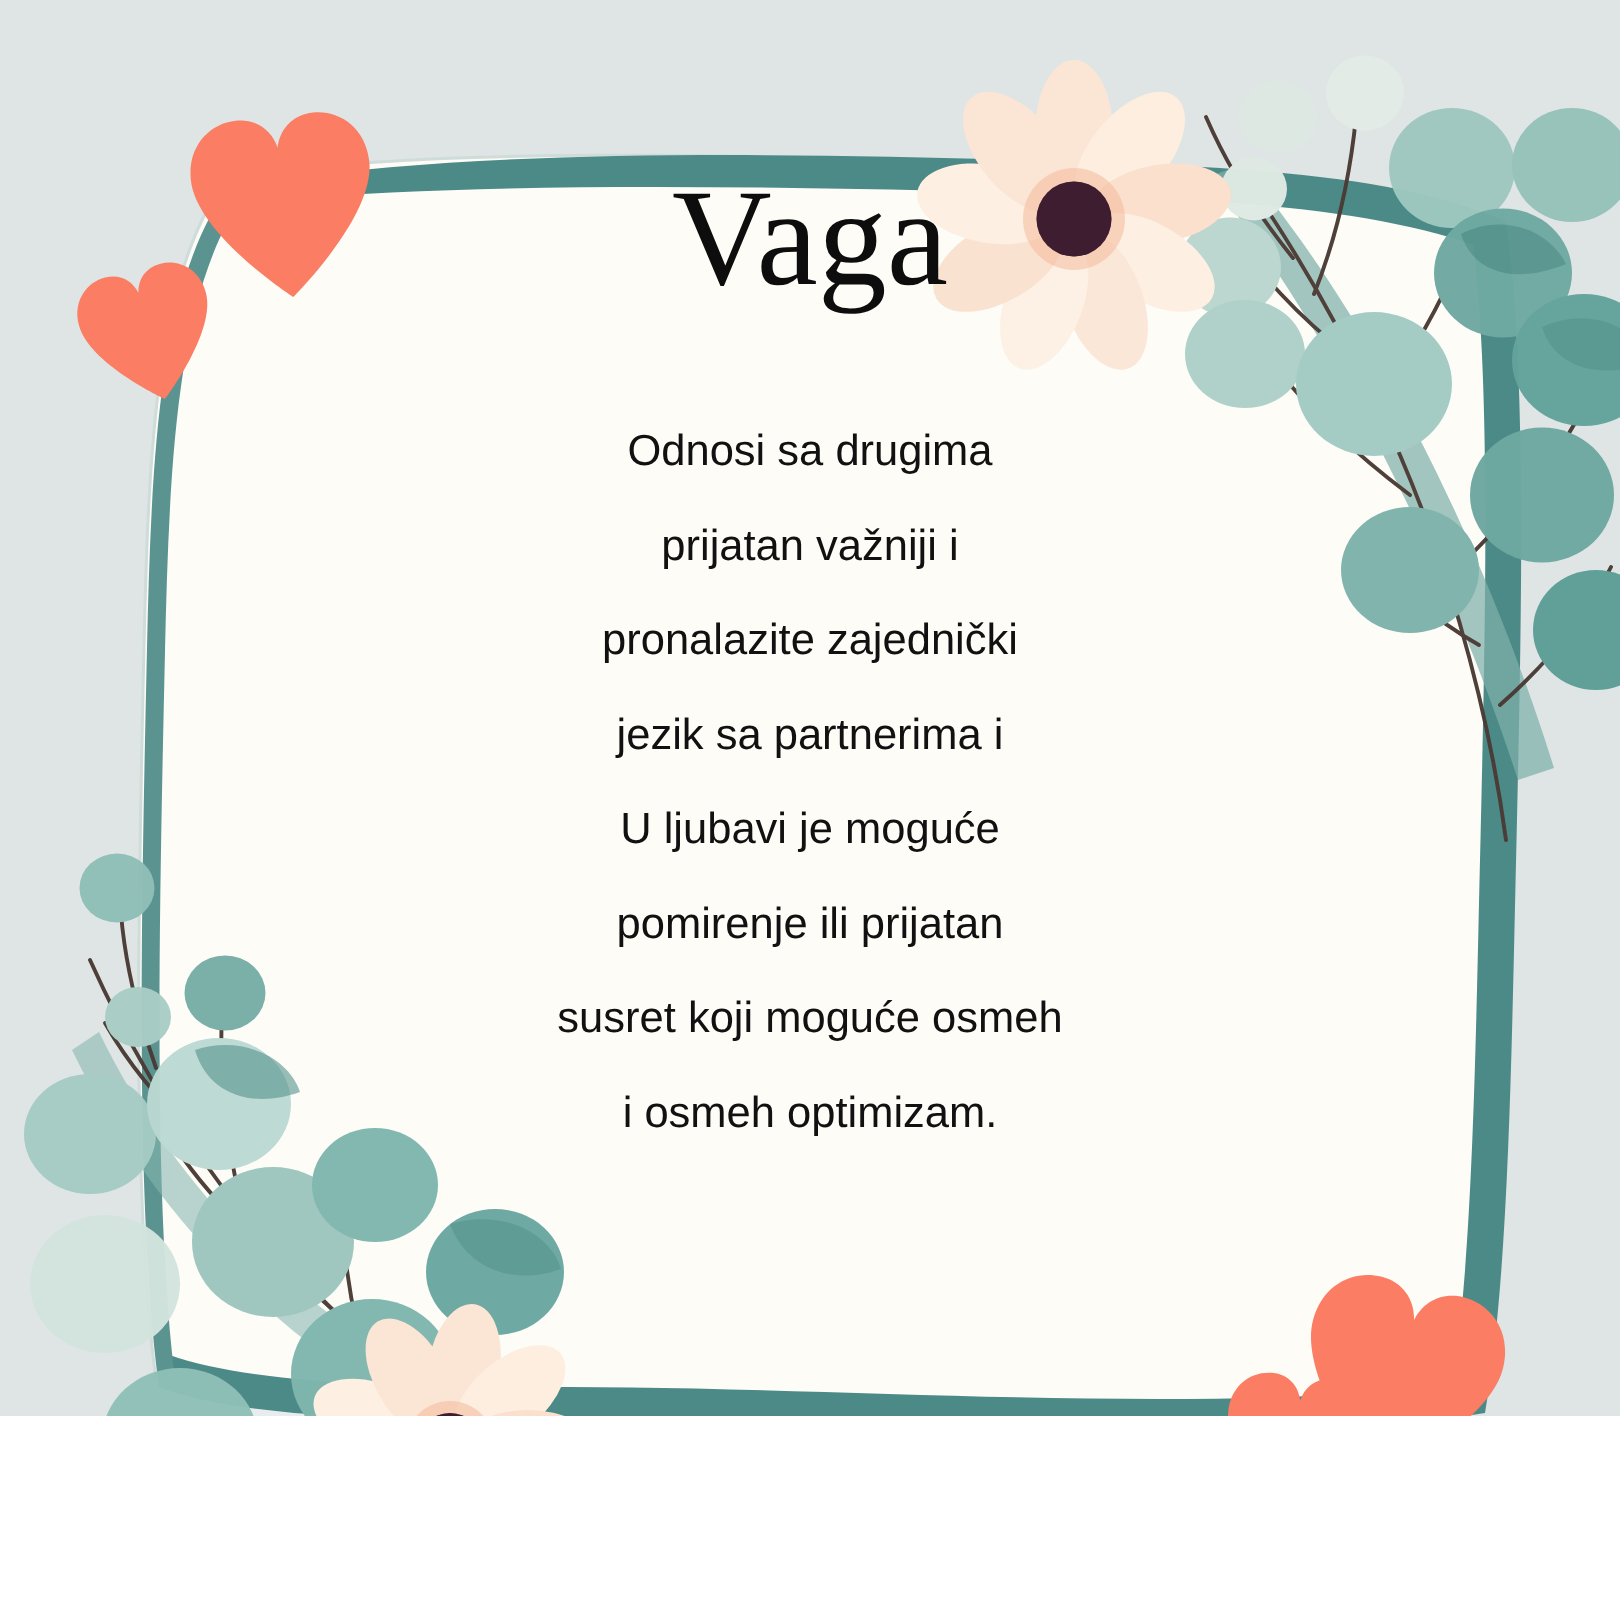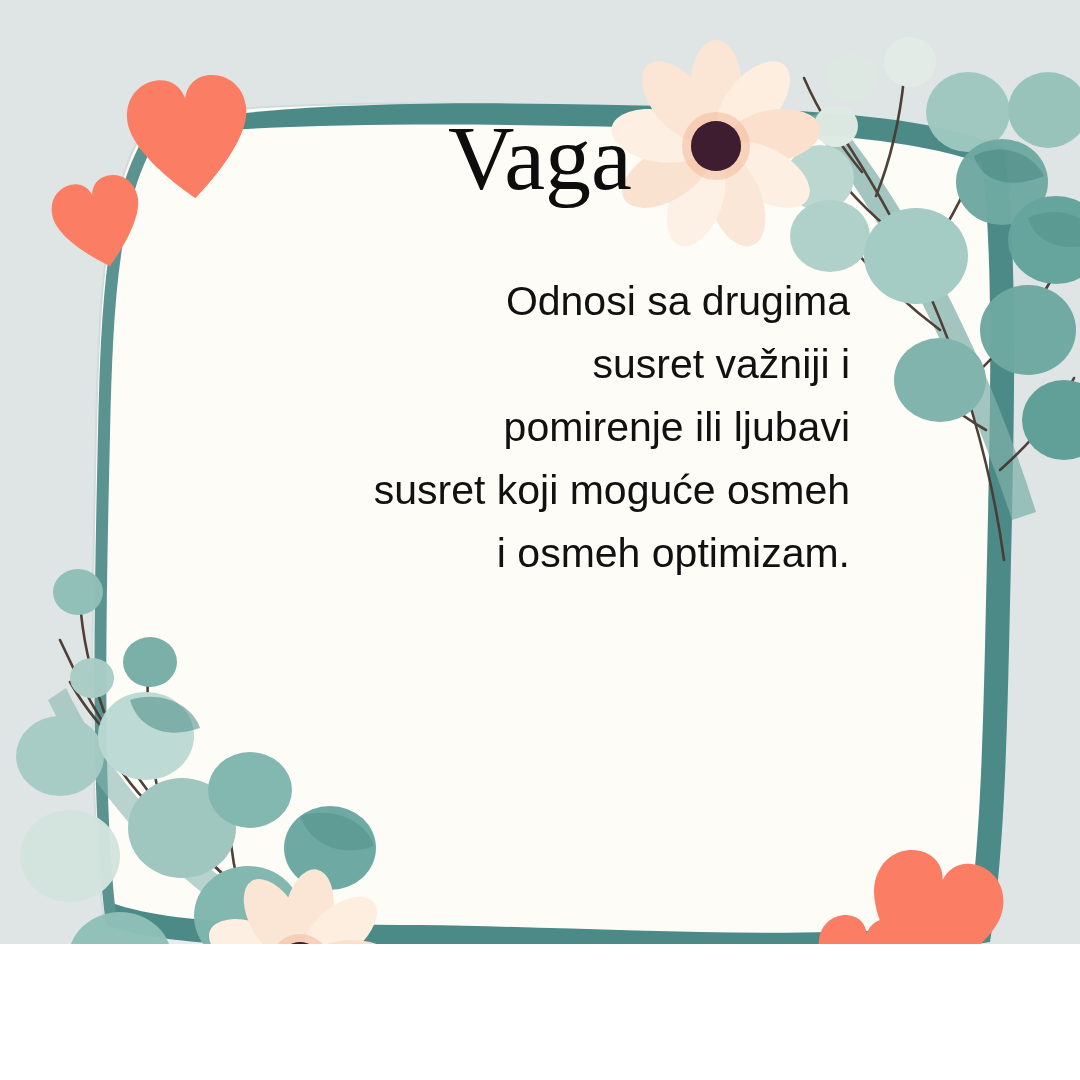--- a/index.html
+++ b/index.html
@@ -42,24 +42,24 @@
     font-size: 92px;
     line-height: 1.0;
     color: #0d0d0d;
     letter-spacing: 0px;
   }
   #card-body {
     position: absolute;
     left: 230px;
     top: 270px;
     width: 620px;
-    text-align: right;
+    text-align: center;
     font-family: "Liberation Sans", sans-serif;
     font-weight: 400;
-    font-size: 41px;
+    font-size: 29px;
     line-height: 63px;
     color: #111111;
   }
   #card-body .ln { display: block; white-space: pre; }
 </style>
 </head>
 <body>
 
 <div id="canvas">
 
@@ -272,20 +272,23 @@
         <use href="#heartPath" fill="#fa7d64"></use>
       </g>
     </svg>
   </div>
 
   <div id="text-wrap">
     <div id="card-title">Vaga</div>
 
     <div id="card-body">
       <span class="ln">Odnosi sa drugima</span>
-      <span class="ln">susret važniji i</span>
-      <span class="ln">pomirenje ili ljubavi</span>
+      <span class="ln">prijatan važniji i</span>
+      <span class="ln">pronalazite zajednički</span>
+      <span class="ln">jezik sa partnerima i</span>
+      <span class="ln">U ljubavi je moguće</span>
+      <span class="ln">pomirenje ili prijatan</span>
       <span class="ln">susret koji moguće osmeh</span>
       <span class="ln">i osmeh optimizam.</span>
     </div>
   </div>
 
 </div>
 
 </body></html>

